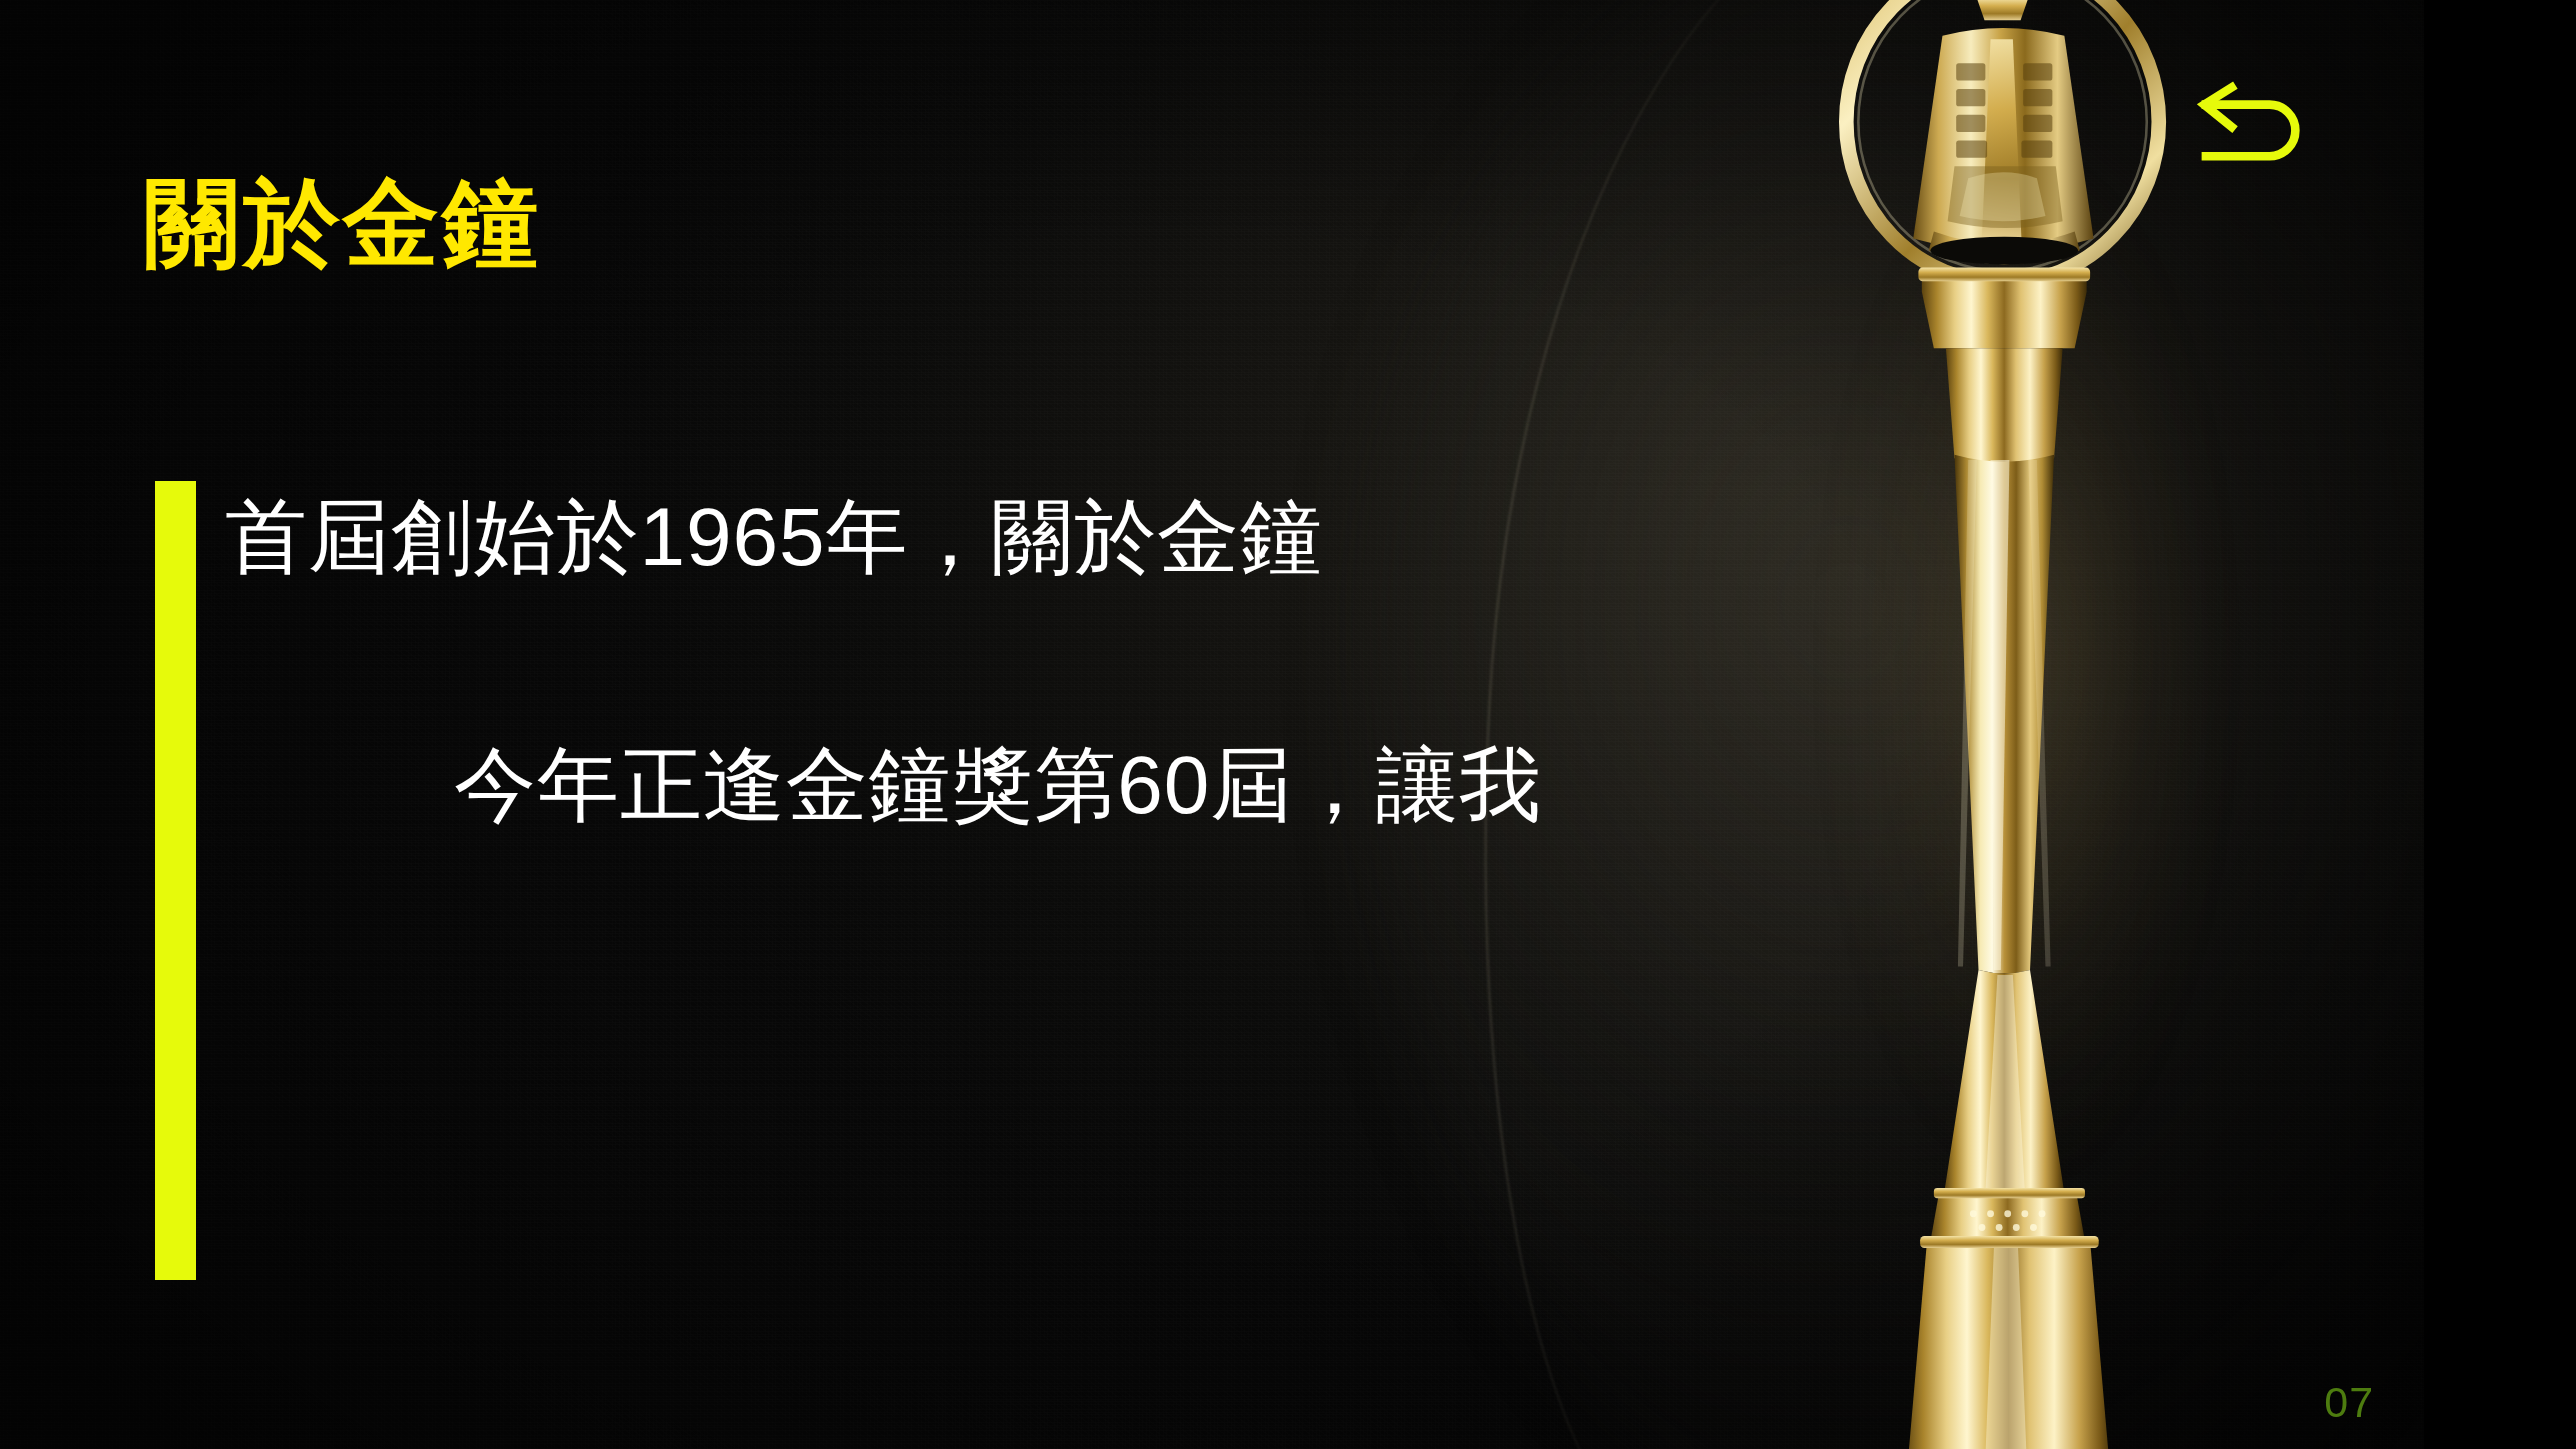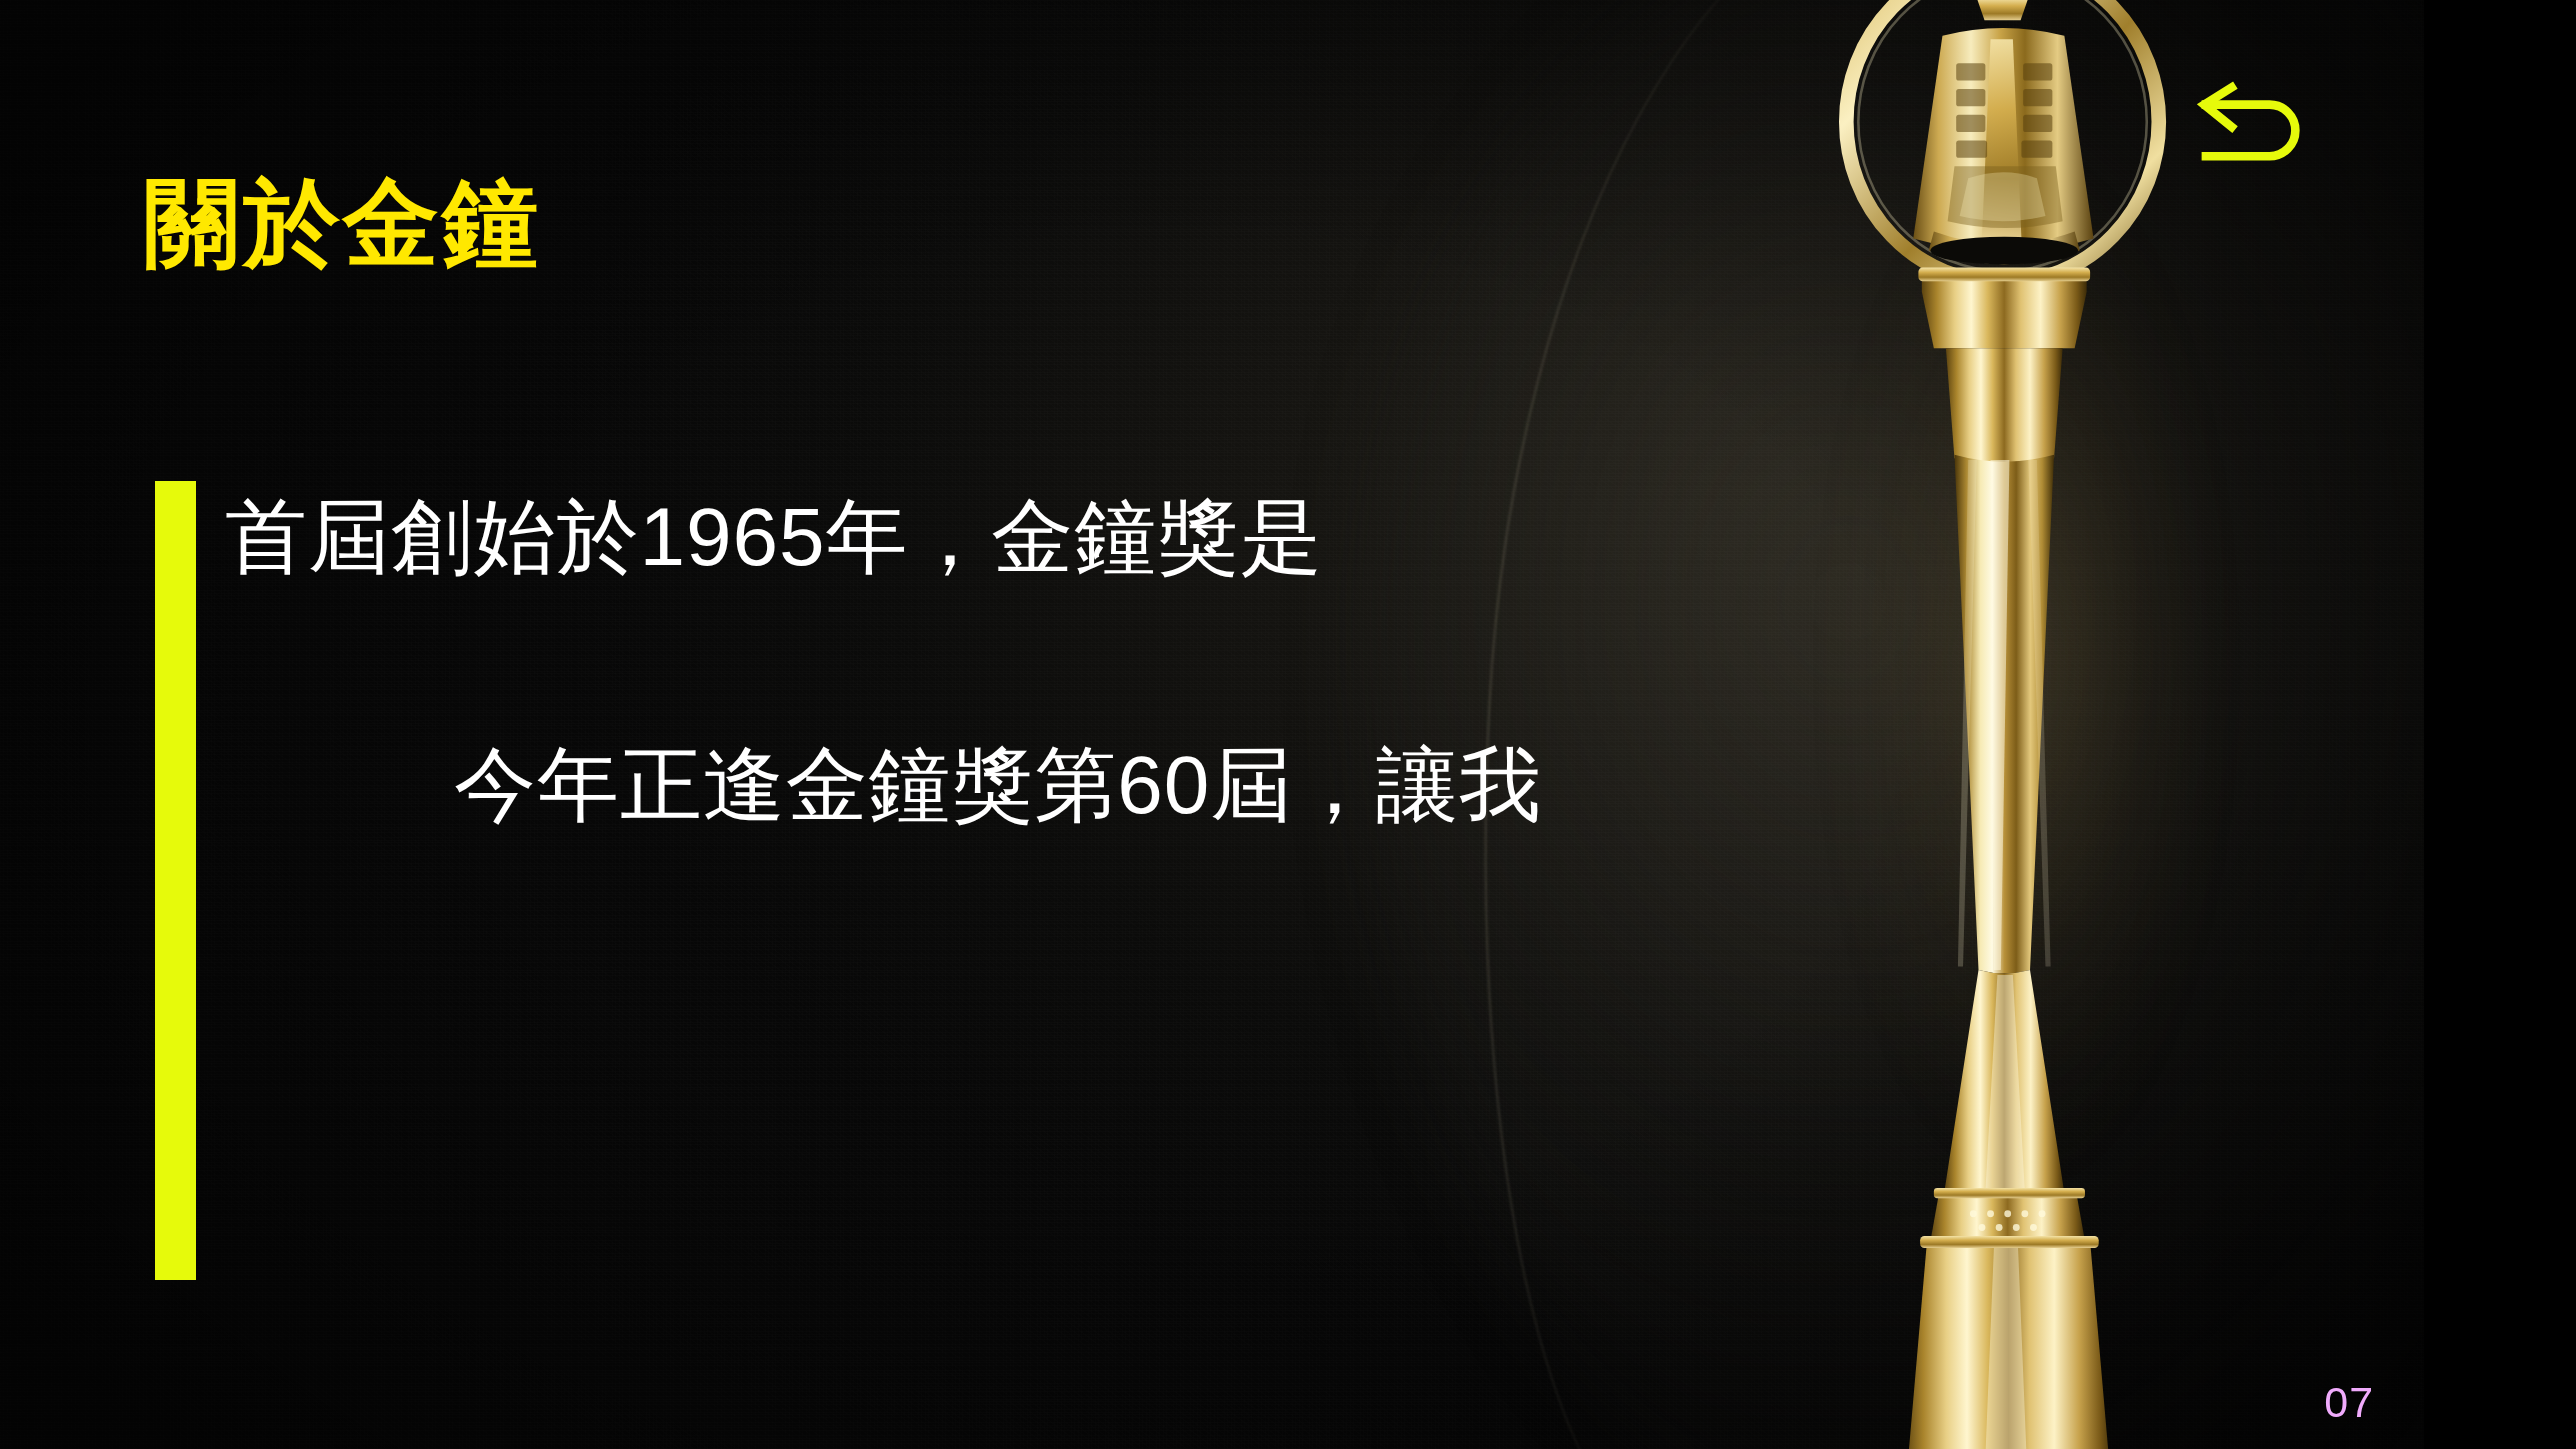--- a/index.html
+++ b/index.html
@@ -109,21 +109,21 @@
     width:129px; height:112px;
     z-index:12;
     cursor:pointer;
   }
   .back-btn svg{ display:block; width:100%; height:100%; }
 
   
   .page-number{
     position:absolute;
     right:50px; bottom:22px;
-    color:#f0abfc;
+    color:#4d7c0f;
     font-size:43px;
     font-weight:400;
     letter-spacing:0.9px;
     z-index:12;
   }
 
   
   .trophy{
     position:absolute;
     left:1743px; top:-26px;
@@ -266,21 +266,21 @@
 
   <div class="content">
 
     <h1 class="page-title">關於金鐘</h1>
 
     <div class="accent-bar"></div>
 
     <div class="body-block">
 
       <p class="para">
-        <span class="para-line">首屆創始於1965年，金鐘獎是</span>
+        <span class="para-line">首屆創始於1965年，關於金鐘</span>
       </p>
 
       <p class="para">
         <span class="para-line">今年正逢金鐘獎第60屆，讓我</span>
       </p>
 
     </div>
   </div>
 
   <div class="back-btn">

